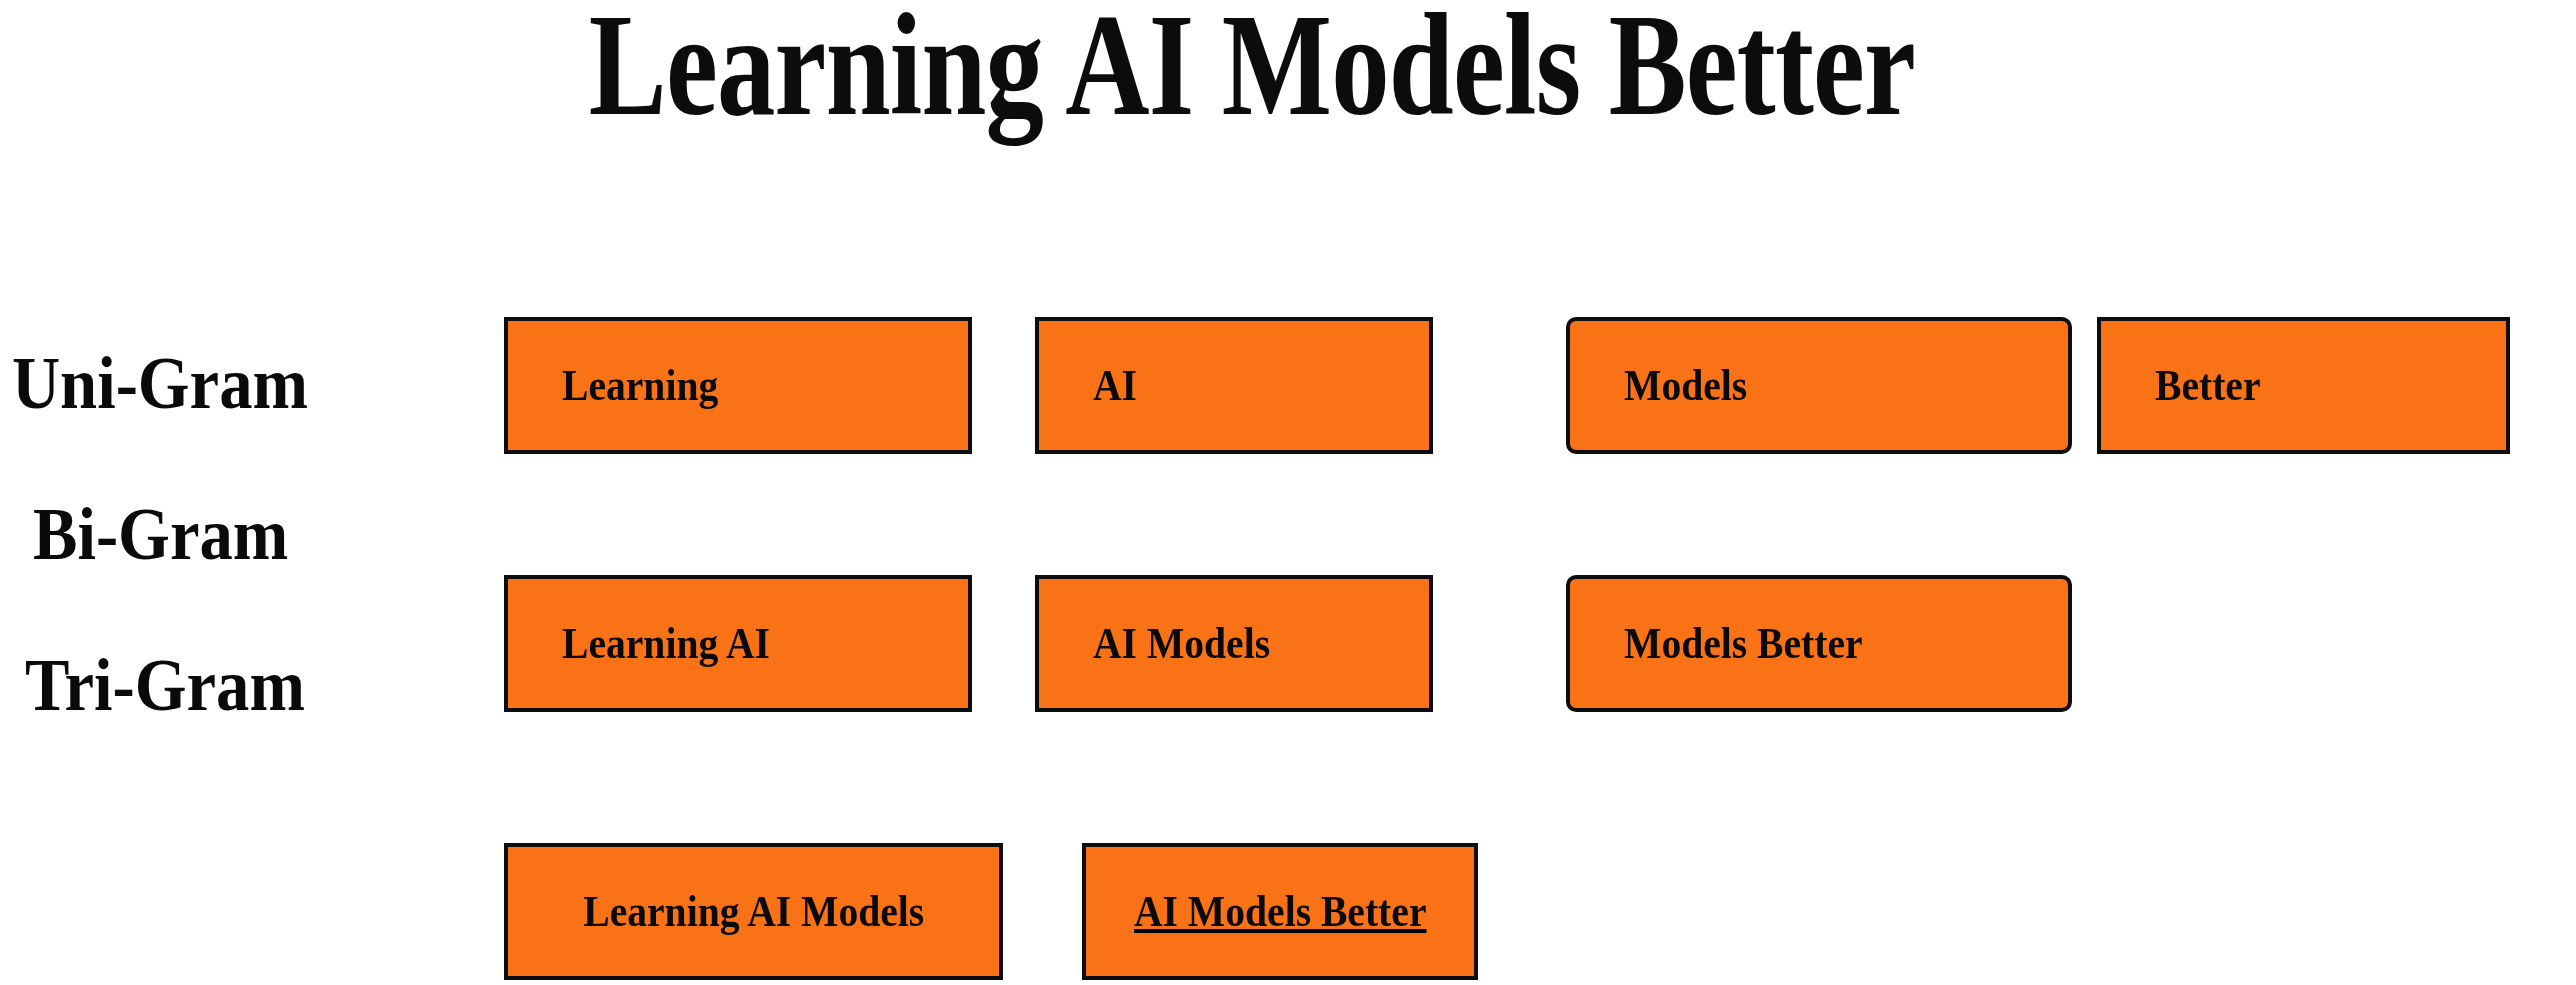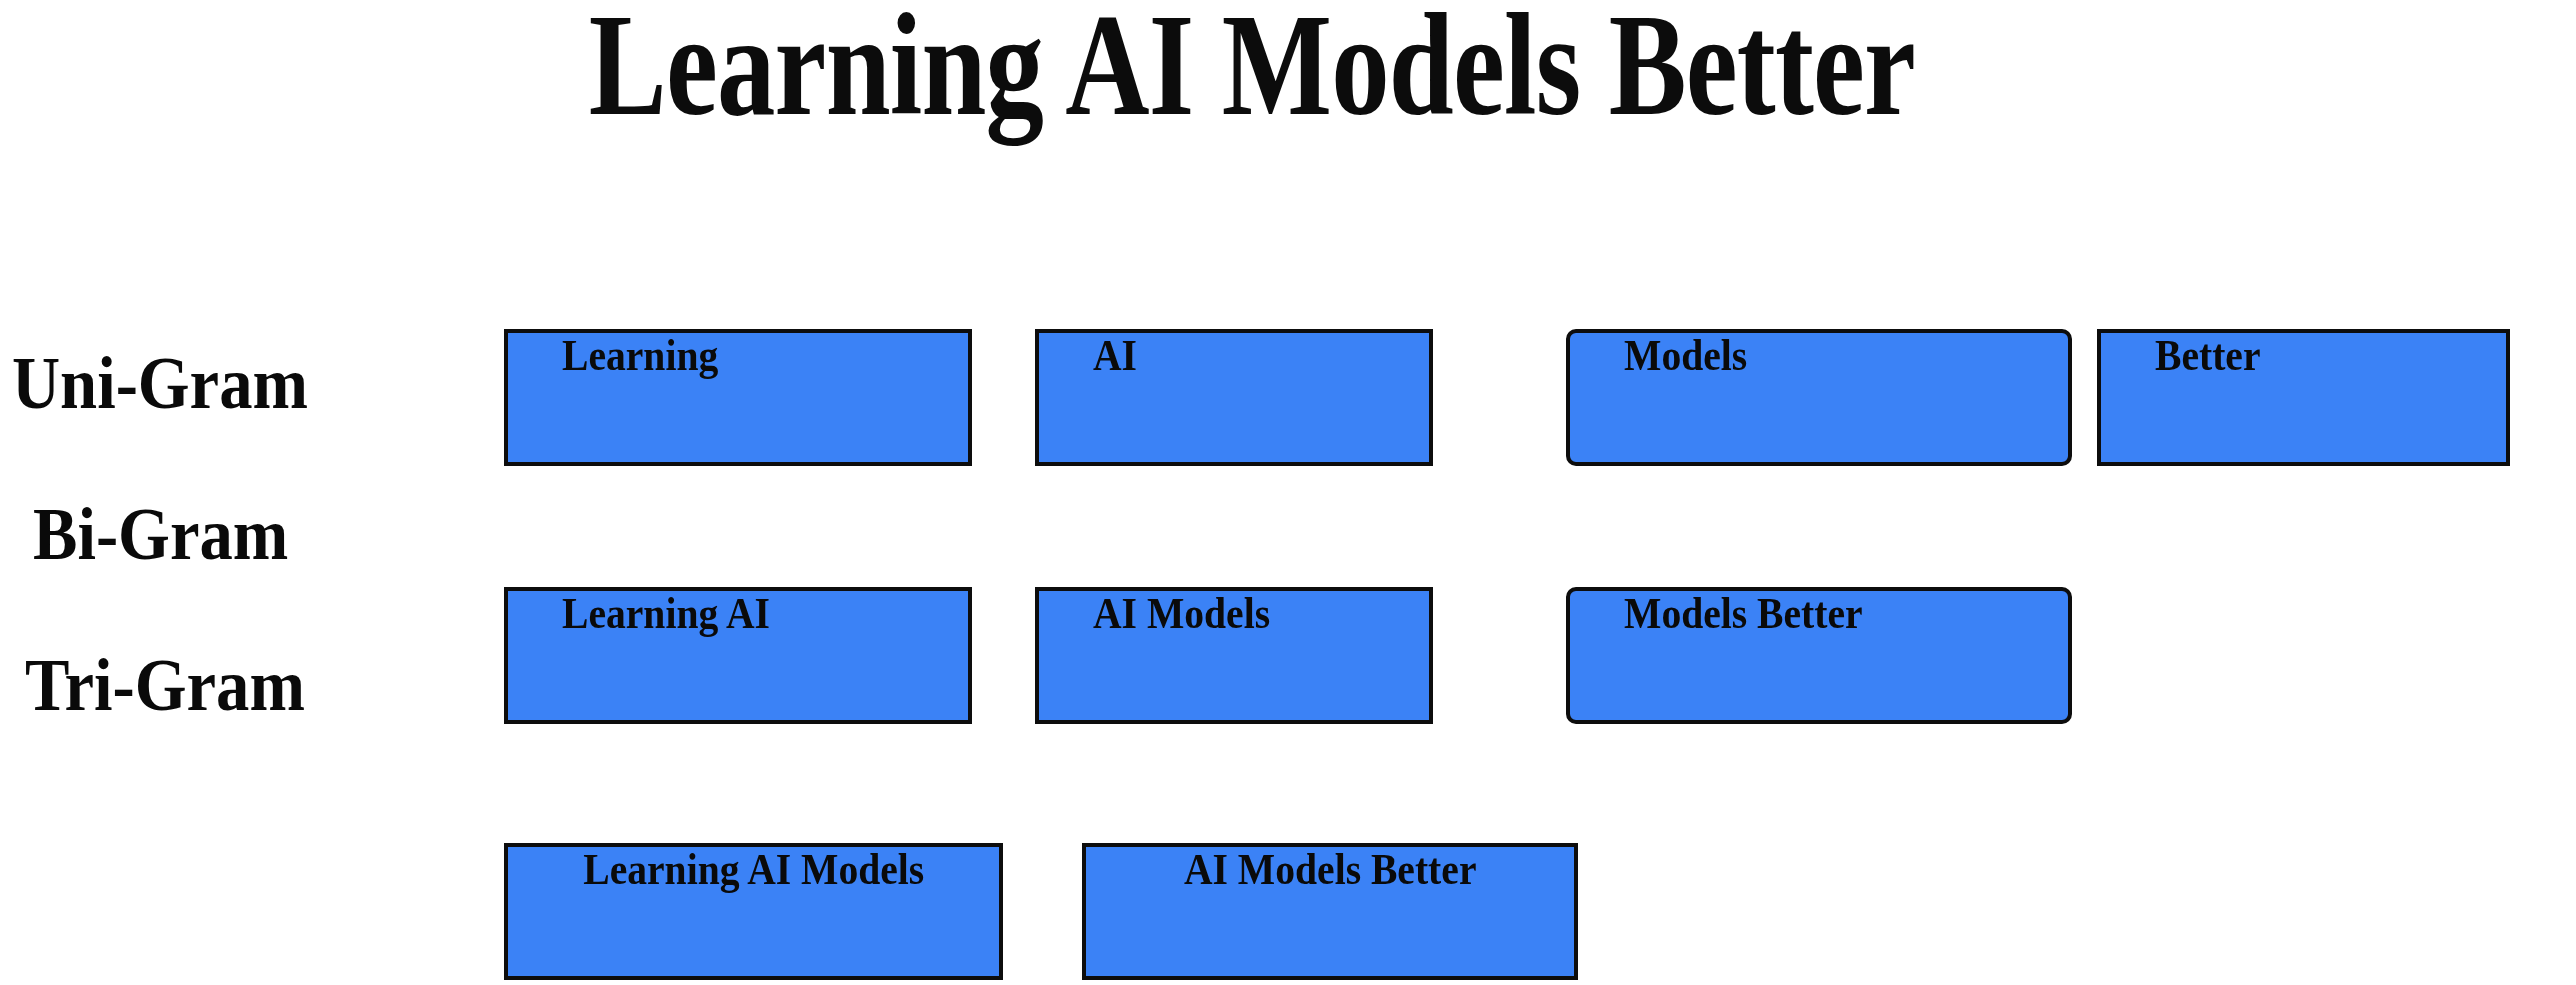--- a/index.html
+++ b/index.html
@@ -55,26 +55,26 @@
     position: absolute;
     left: 504px;
   }
   #row-uni { top: 313px; }
   #row-bi  { top: 571px; }
   #row-tri { top: 827px; }
 
   
   .gram-box {
     position: absolute;
-    top: 16px;
+    top: 4px;
     box-sizing: border-box;
-    background: #3b82f6;
+    background: #f97316;
     border: 4.9px solid #0d0d0d;
     display: flex;
-    align-items: flex-start;
+    align-items: center;
   }
   .gram-box .box-text {
     font-family: "Liberation Serif", "DejaVu Serif", serif;
     font-weight: bold;
     font-size: 45px;
     line-height: 45px;
     color: #0a0a0a;
     white-space: nowrap;
     transform: scaleX(0.88);
   }
@@ -83,34 +83,35 @@
   .row-left .gram-box { height: 137px; }
   .row-left .box-text {
     transform-origin: 0 50%;
     margin-left: 54px;
   }
 
   
   .row-center .gram-box {
     height: 137px;
     justify-content: center;
+    margin-top: 12px;
   }
   .row-center .box-text {
     transform-origin: 50% 50%;
   }
 
   
   .col-0 { left: 0px;    width: 468px; }
   .col-1 { left: 531px;  width: 398px; }
   .col-2 { left: 1062px; width: 506px; border-radius: 10px; }
   .col-3 { left: 1593px; width: 413px; }
 
   
   .tcol-0 { left: 0px;   width: 499px; }
-  .tcol-1 { left: 578px; width: 496px; }
+  .tcol-1 { left: 578px; width: 396px; text-decoration: underline; }
 </style>
 </head>
 <body>
 
 <div id="canvas">
 
   <div id="title">Learning AI Models Better</div>
 
   <div id="label-uni" class="row-label">Uni-Gram</div>
 

